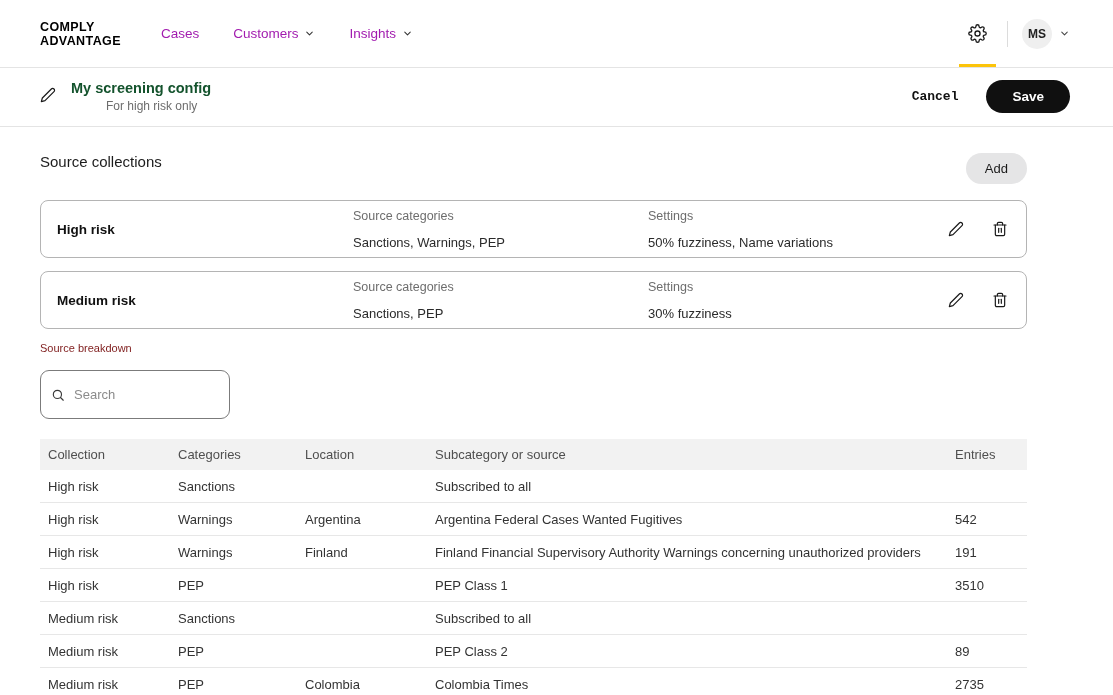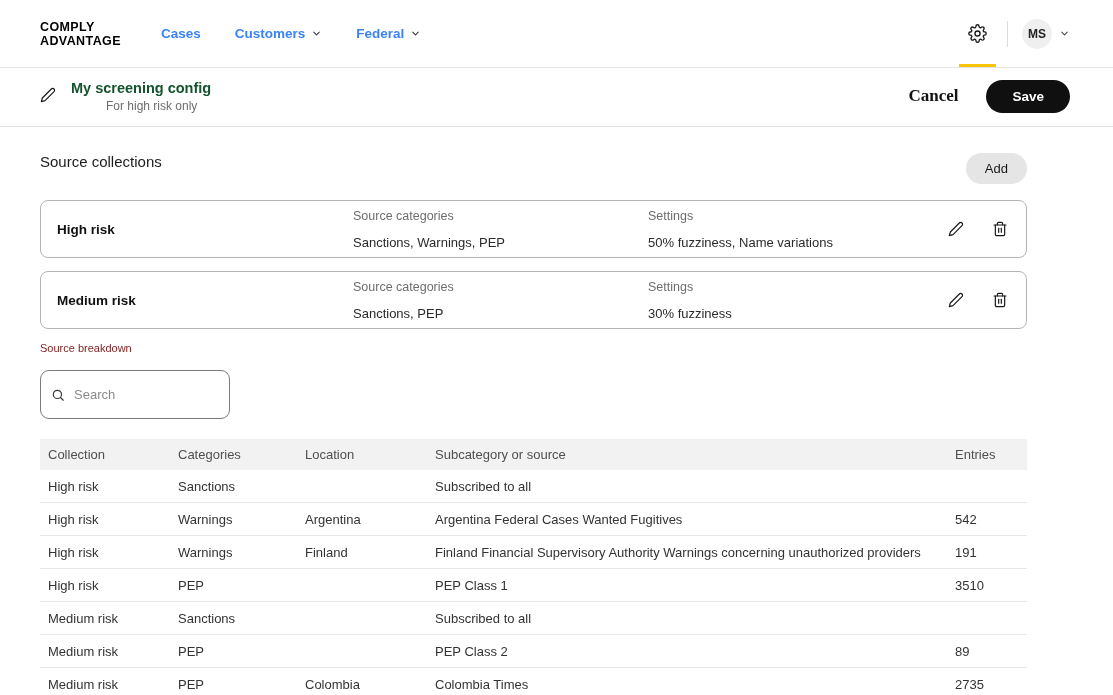--- a/index.html
+++ b/index.html
@@ -33,22 +33,22 @@
     display:flex;
     align-items:center;
     gap:34px;
     margin-left:40px;
   }
   .nav-item {
     display:flex;
     align-items:center;
     gap:6px;
     font-size:13.5px;
-    font-weight:700;
-    color:#3b82f6;
+    font-weight:400;
+    color:#a21caf;
     cursor:pointer;
     text-decoration:none;
   }
   .chev { width:11px; height:11px; color:#333; }
   .nav-right {
     margin-left:auto;
     display:flex;
     align-items:center;
     height:100%;
   }
@@ -100,23 +100,23 @@
     margin-right:13px;
     color:#1a1a1a;
     cursor:pointer;
     flex:0 0 auto;
   }
   .edit-title-btn svg { width:16px; height:16px; }
   .config-title { font-size:14.5px; font-weight:700; color:#14532d; line-height:1.25; }
   .config-subtitle { font-size:12px; color:#6d6d6d; margin-top:2px;margin-left:35px; }
   .header-actions { margin-left:auto; display:flex; align-items:center; gap:26px; }
   .cancel-btn {
-    font-size:17px; font-weight:600; color:#111;
+    font-size:13px; font-weight:600; color:#111;
     background:none; border:none; cursor:pointer; padding:4px 2px;
-    font-family:Liberation Serif, serif;
+    font-family:Liberation Mono, monospace;
   }
   .save-btn {
     background:#101010; color:#fff;
     border:none; border-radius:20px;
     padding:9px 26px;
     font-size:13.5px; font-weight:600;
     cursor:pointer;
     font-family:inherit;
   }
 
@@ -219,21 +219,21 @@
     <a class="nav-item">
       <span>Cases</span>
     </a>
     <a class="nav-item">
       <span>Customers</span>
       <svg class="chev" viewBox="0 0 24 24" fill="none" stroke="currentColor" stroke-width="2.2" stroke-linecap="round" stroke-linejoin="round">
           <polyline points="6 9 12 15 18 9"></polyline>
         </svg>
     </a>
     <a class="nav-item">
-      <span>Federal</span>
+      <span>Insights</span>
       <svg class="chev" viewBox="0 0 24 24" fill="none" stroke="currentColor" stroke-width="2.2" stroke-linecap="round" stroke-linejoin="round">
           <polyline points="6 9 12 15 18 9"></polyline>
         </svg>
     </a>
   </div>
 
   <div class="nav-right">
     <div class="gear-wrap">
       <svg viewBox="0 0 24 24" fill="none" stroke="currentColor" stroke-width="1.7" stroke-linecap="round" stroke-linejoin="round">
         <circle cx="12" cy="12" r="3.2"></circle>

